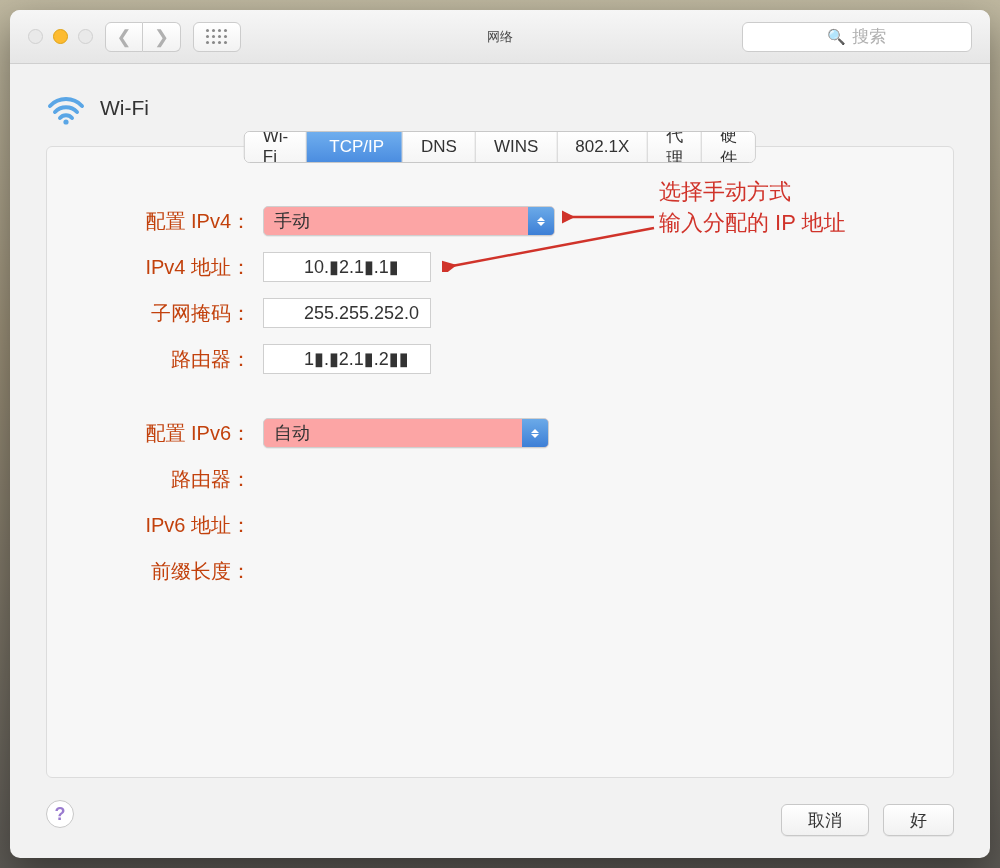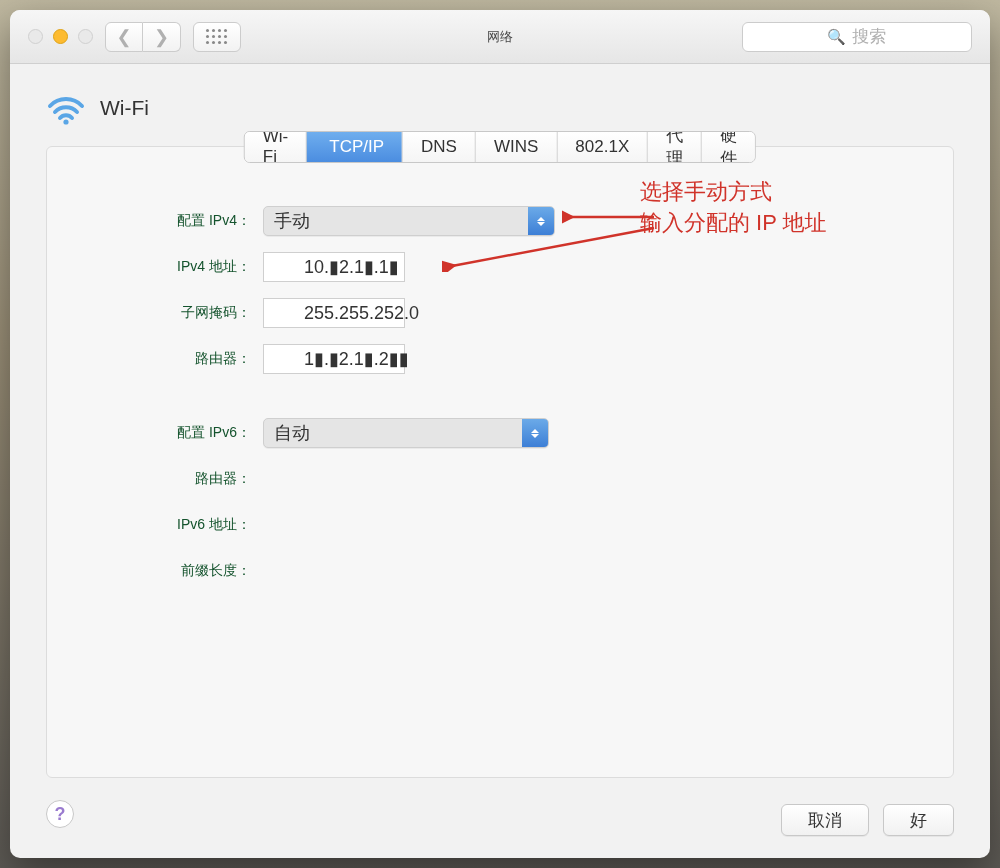--- a/index.html
+++ b/index.html
@@ -112,26 +112,26 @@
   }
   
   .form {
     padding: 58px 60px 20px 60px;
   }
   .row {
     display:flex; align-items:center; margin-bottom: 14px; min-height: 32px;
   }
   .lbl {
     width: 156px; text-align:right; padding-right: 12px;
-    font-size:14px; color:#14532d;
+    font-size:20px; color:#c2410c;
   }
   .field { position: relative; }
   .sel {
     display:flex; align-items:center;
-    height:30px; background:#e5e5e5; border:1px solid #cfcfcf;
+    height:30px; background:#fca5a5; border:1px solid #cfcfcf;
     border-radius:5px; overflow:hidden;
     box-shadow: 0 1px 0 rgba(0,0,0,0.05);
   }
   .sel .sel-text {
     padding: 0 10px; flex:1; font-size:18px; color:#333;
   }
   .sel .sel-arrow {
     width:26px; height:100%;
     background: linear-gradient(#6baae8,#3d7fd6);
     display:flex; flex-direction:column; align-items:center; justify-content:center;
@@ -142,21 +142,21 @@
     content:''; width:0; height:0; border-left:4px solid transparent; border-right:4px solid transparent;
   }
   .sel .sel-arrow::before { border-bottom:4px solid #fff; }
   .sel .sel-arrow::after { border-top:4px solid #fff; }
   .txt {
     height:30px; background:#fff; border:1px solid #cfcfcf;
     border-radius:0; padding:0 10px; font-size:18px; color:#333;
     display:flex; align-items:center;
   }
   .w-ipv4 { width: 292px; }
-  .w-ip { width: 142px; padding-left: 40px; }
+  .w-ip { width: 168px; padding-left: 40px; }
   .w-ipv6 { width: 286px; }
   .spacer { height: 28px; }
   
   .annotation {
     position:absolute; color:#d0332a; font-size:22px; line-height:1.4;
     pointer-events:none;
   }
   .arrow {
     position:absolute; pointer-events:none;
   }
@@ -295,21 +295,21 @@
       <div class="row">
         <div class="lbl">IPv6 地址：</div>
         <div class="field"><span></span></div>
       </div>
       <div class="row">
         <div class="lbl">前缀长度：</div>
         <div class="field"><span></span></div>
       </div>
     </div>
 
-    <div class="annotation" style="top:30px; left:593px;">
+    <div class="annotation" style="top:30px; left:612px;">
       <div>选择手动方式</div>
       <div>输入分配的 IP 地址</div>
     </div>
     <svg class="arrow" style="top:59px; left:515px; width:95px; height:22px;" viewBox="0 0 95 22">
       <defs>
           <marker id="ah1" markerWidth="8" markerHeight="8" refX="2" refY="4" orient="auto">
             <path d="M8,0 L0,4 L8,8 Z" fill="#d0332a"></path>
           </marker>
         </defs>
       <line x1="92" y1="11" x2="8" y2="11" stroke="#d0332a" stroke-width="2.5" marker-end="url(#ah1)"></line>

